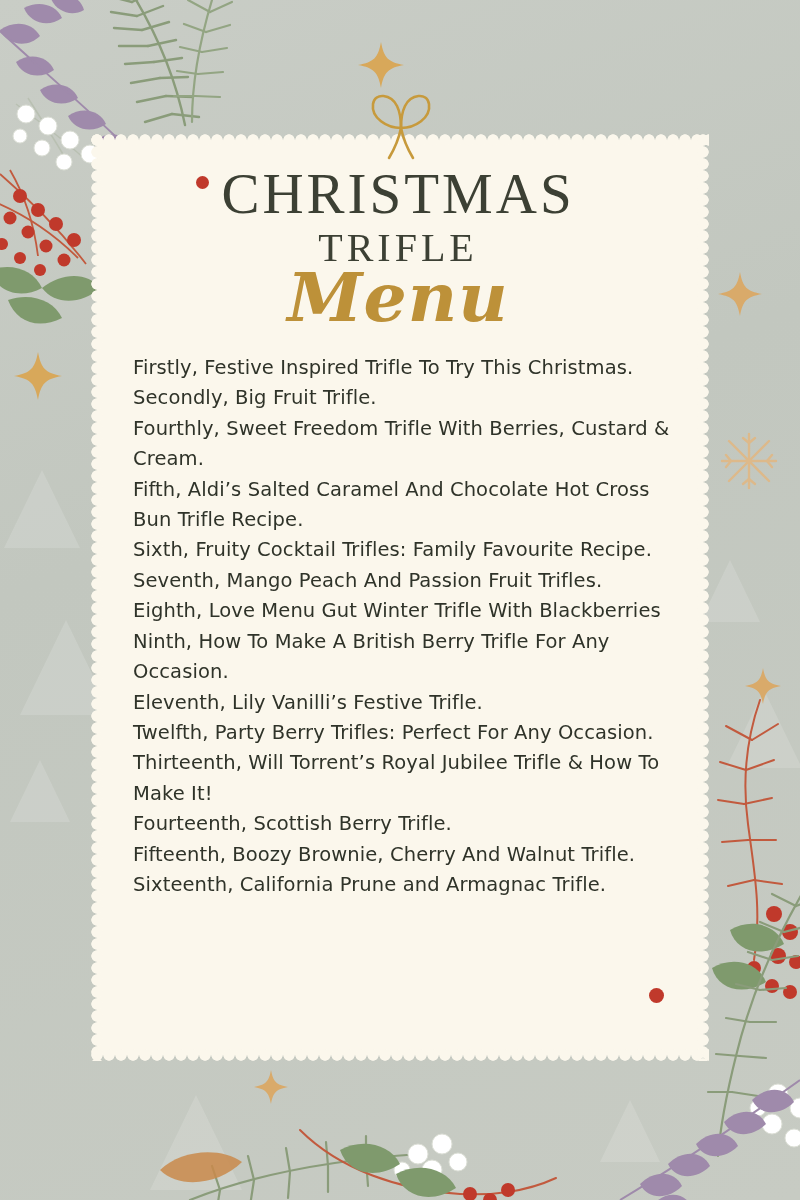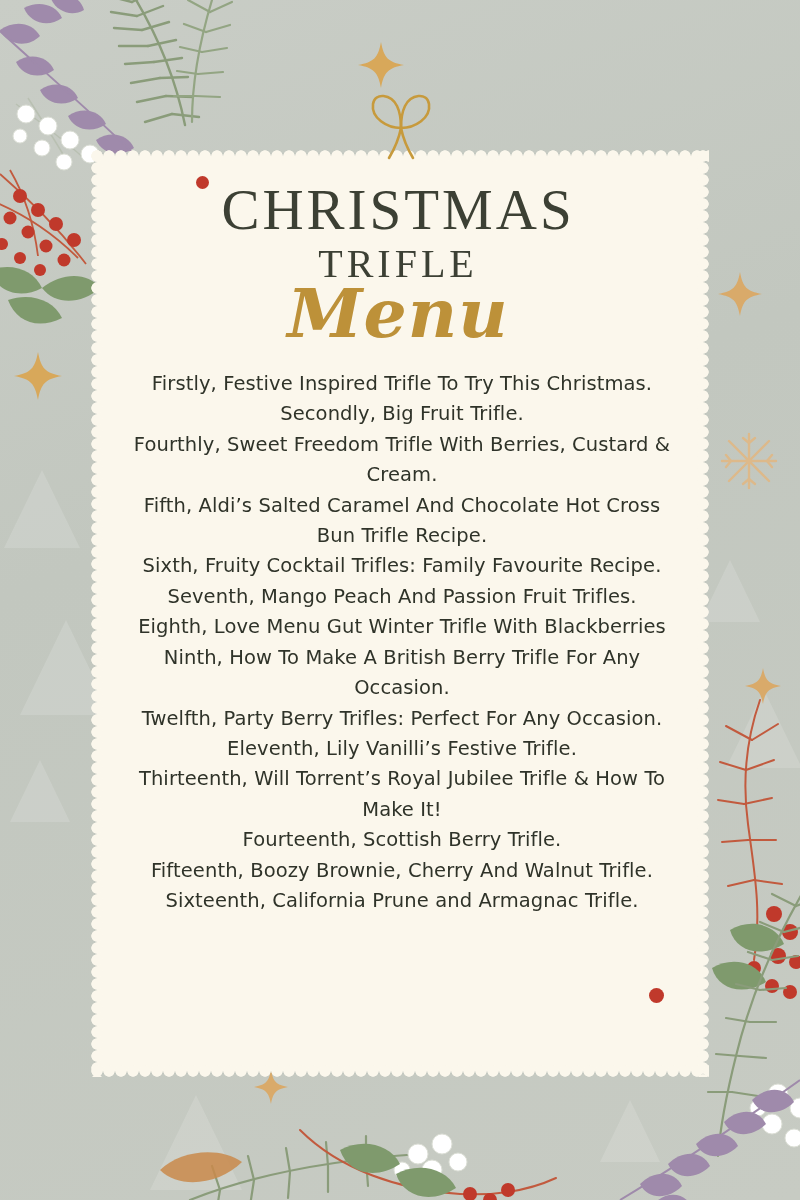--- a/index.html
+++ b/index.html
@@ -40,21 +40,21 @@
   .bg-tree.t3 {
     border-left-width: 46px;
     border-right-width: 46px;
     border-bottom-width: 95px;
   }
 
   
   .card {
     position: absolute;
     left: 97px;
-    top: 156px;
+    top: 140px;
     width: 606px;
     height: 915px;
     background: #fbf7ec;
     box-shadow: 0 0 0 0 rgba(0,0,0,0);
     z-index: 5;
   }
   
   .card::before,
   .card::after {
     content: "";
@@ -122,21 +122,20 @@
     margin: 22px 0 0 0;
     padding: 0 6px 0 14px;
     list-style: none;
   }
   .menu-item {
     font-family: "DejaVu Sans", sans-serif;
     font-size: 19.5px;
     line-height: 30.4px;
     color: #2f3329;
     letter-spacing: 0.1px;
-    text-align: center;
   }
 
   
   .deco { position: absolute; z-index: 3; pointer-events: none; }
 
   
   .bow { left: 355px; top: 88px; width: 92px; height: 74px; z-index: 7; }
 
   
   .berry {
@@ -359,22 +358,22 @@
 
       <ul class="menu-list">
         <li class="menu-item">Firstly, Festive Inspired Trifle To Try This Christmas.</li>
         <li class="menu-item">Secondly, Big Fruit Trifle.</li>
         <li class="menu-item">Fourthly, Sweet Freedom Trifle With Berries, Custard &amp; Cream.</li>
         <li class="menu-item">Fifth, Aldi’s Salted Caramel And Chocolate Hot Cross Bun Trifle Recipe.</li>
         <li class="menu-item">Sixth, Fruity Cocktail Trifles: Family Favourite Recipe.</li>
         <li class="menu-item">Seventh, Mango Peach And Passion Fruit Trifles.</li>
         <li class="menu-item">Eighth, Love Menu Gut Winter Trifle With Blackberries</li>
         <li class="menu-item">Ninth, How To Make A British Berry Trifle For Any Occasion.</li>
+        <li class="menu-item">Eleventh, Lily Vanilli’s Festive Trifle.</li>
         <li class="menu-item">Twelfth, Party Berry Trifles: Perfect For Any Occasion.</li>
-        <li class="menu-item">Eleventh, Lily Vanilli’s Festive Trifle.</li>
         <li class="menu-item">Thirteenth, Will Torrent’s Royal Jubilee Trifle &amp; How To Make It!</li>
         <li class="menu-item">Fourteenth, Scottish Berry Trifle.</li>
         <li class="menu-item">Fifteenth, Boozy Brownie, Cherry And Walnut Trifle.</li>
         <li class="menu-item">Sixteenth, California Prune and Armagnac Trifle.</li>
       </ul>
     </div>
   </div>
 
   <svg class="deco bow" viewBox="0 0 92 74">
     <g fill="none" stroke="#c79a3c" stroke-width="2.6" stroke-linecap="round">

